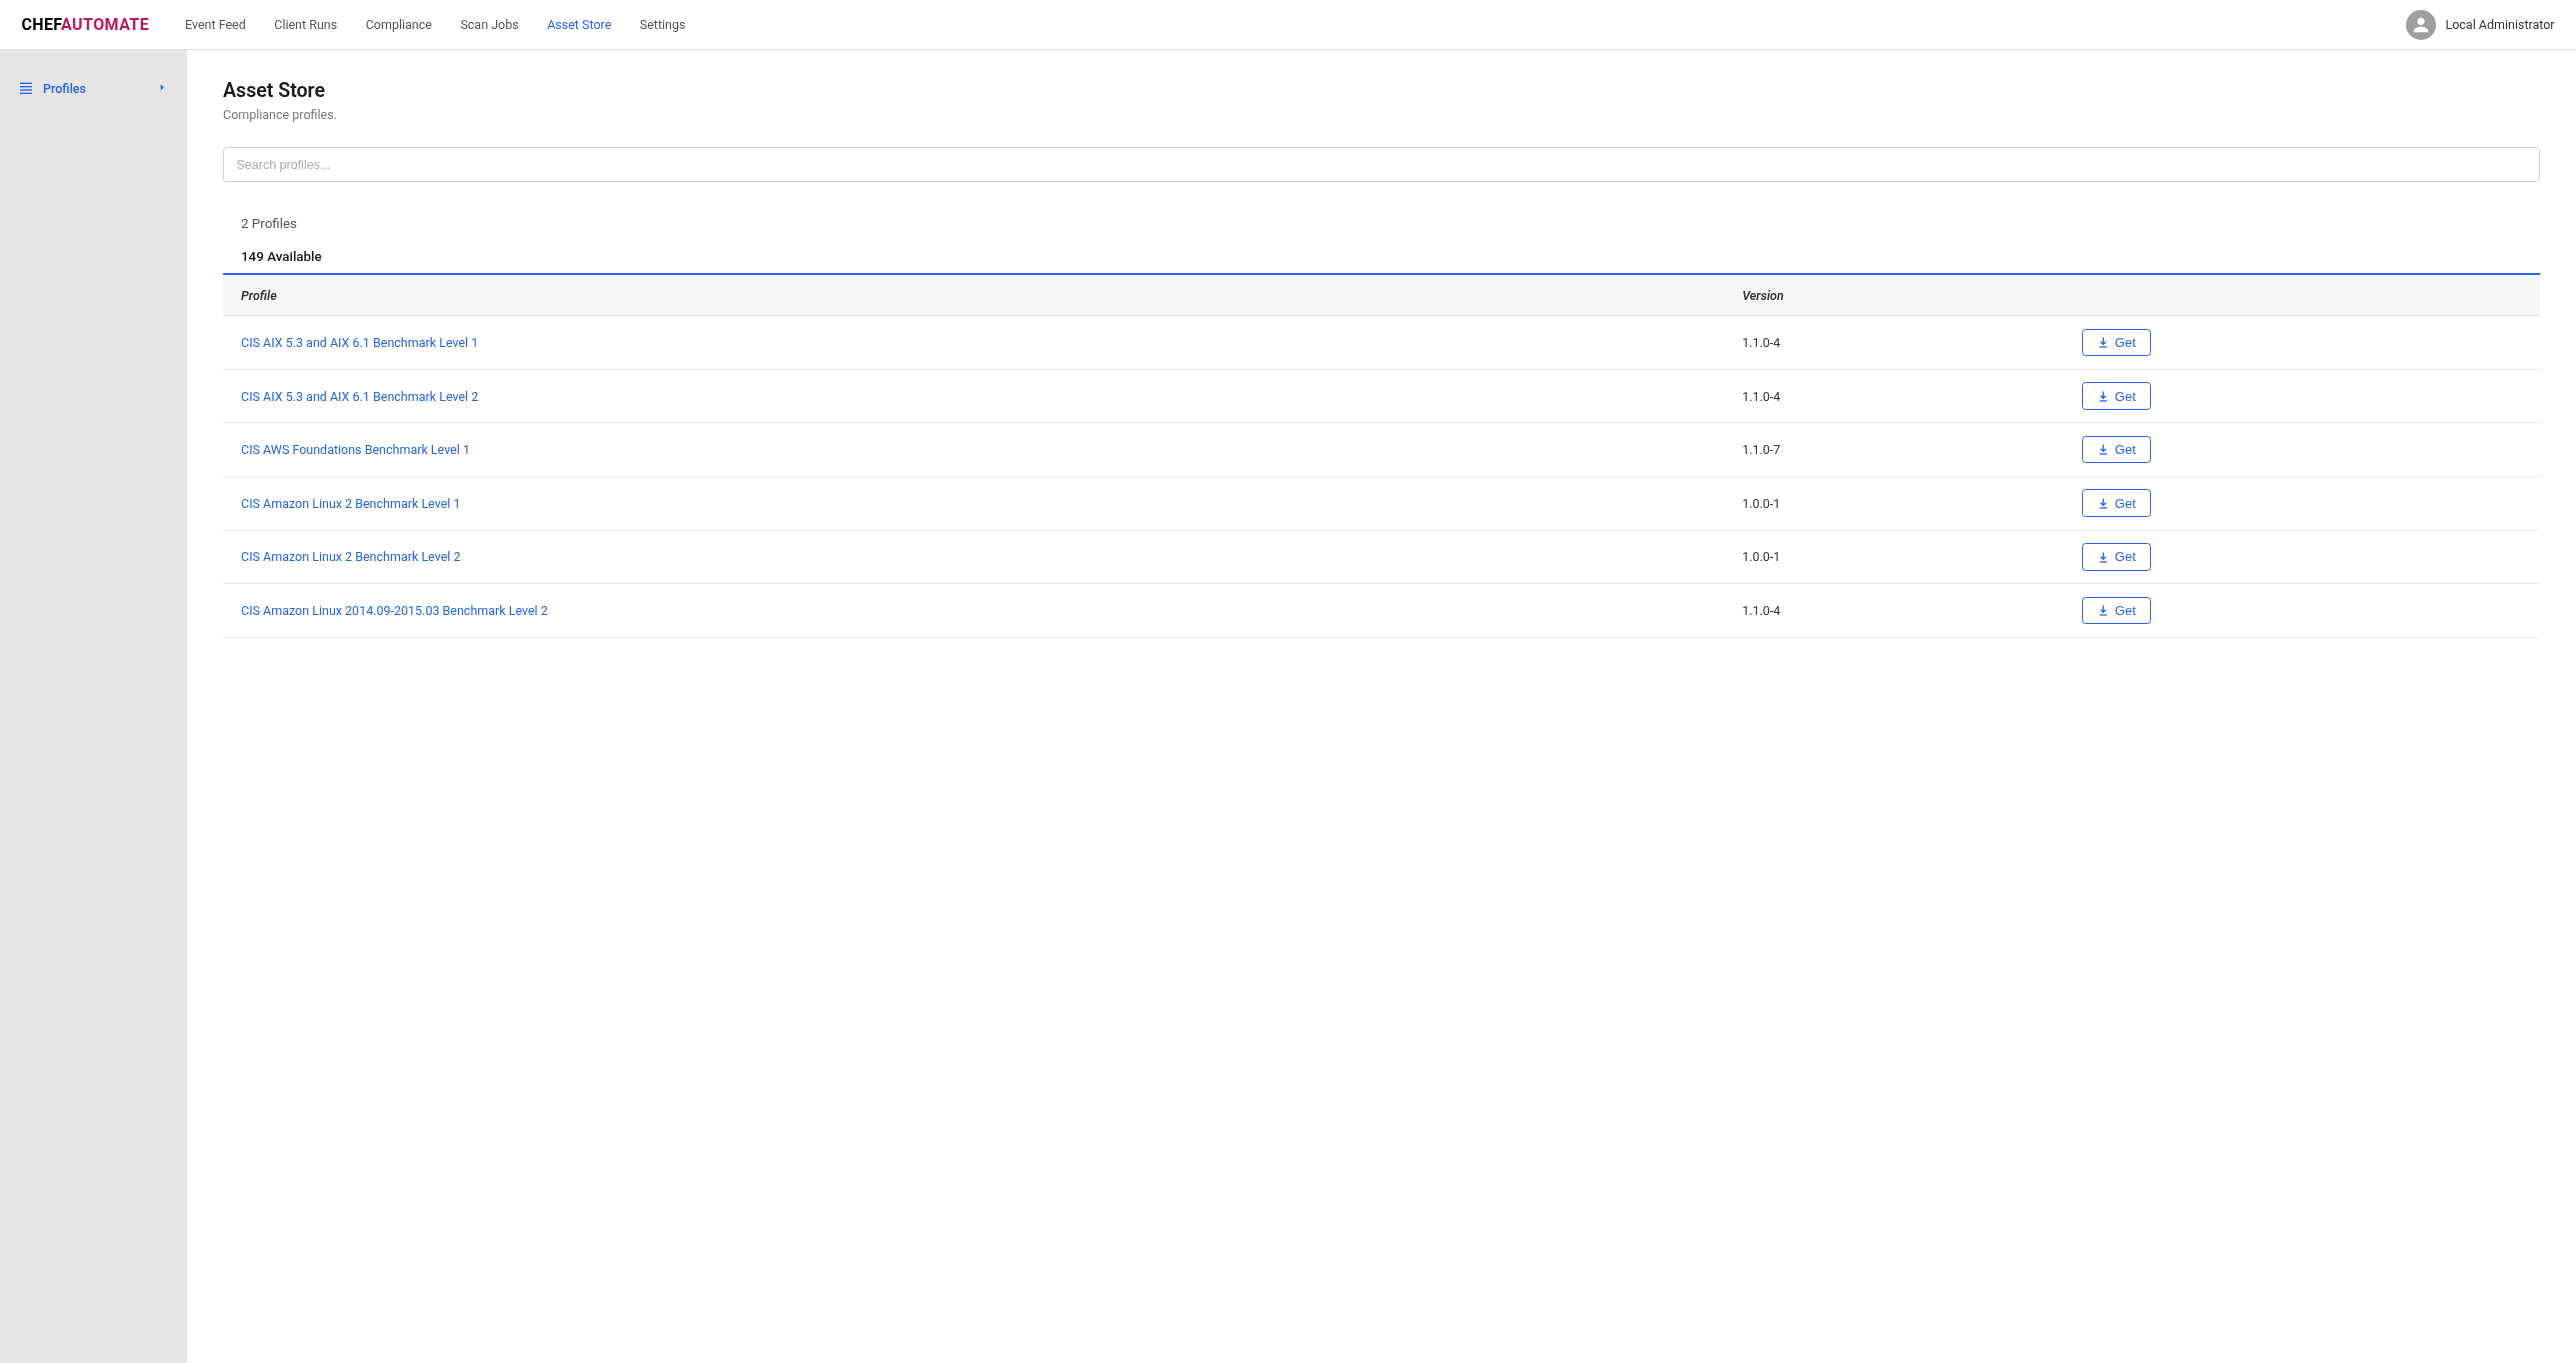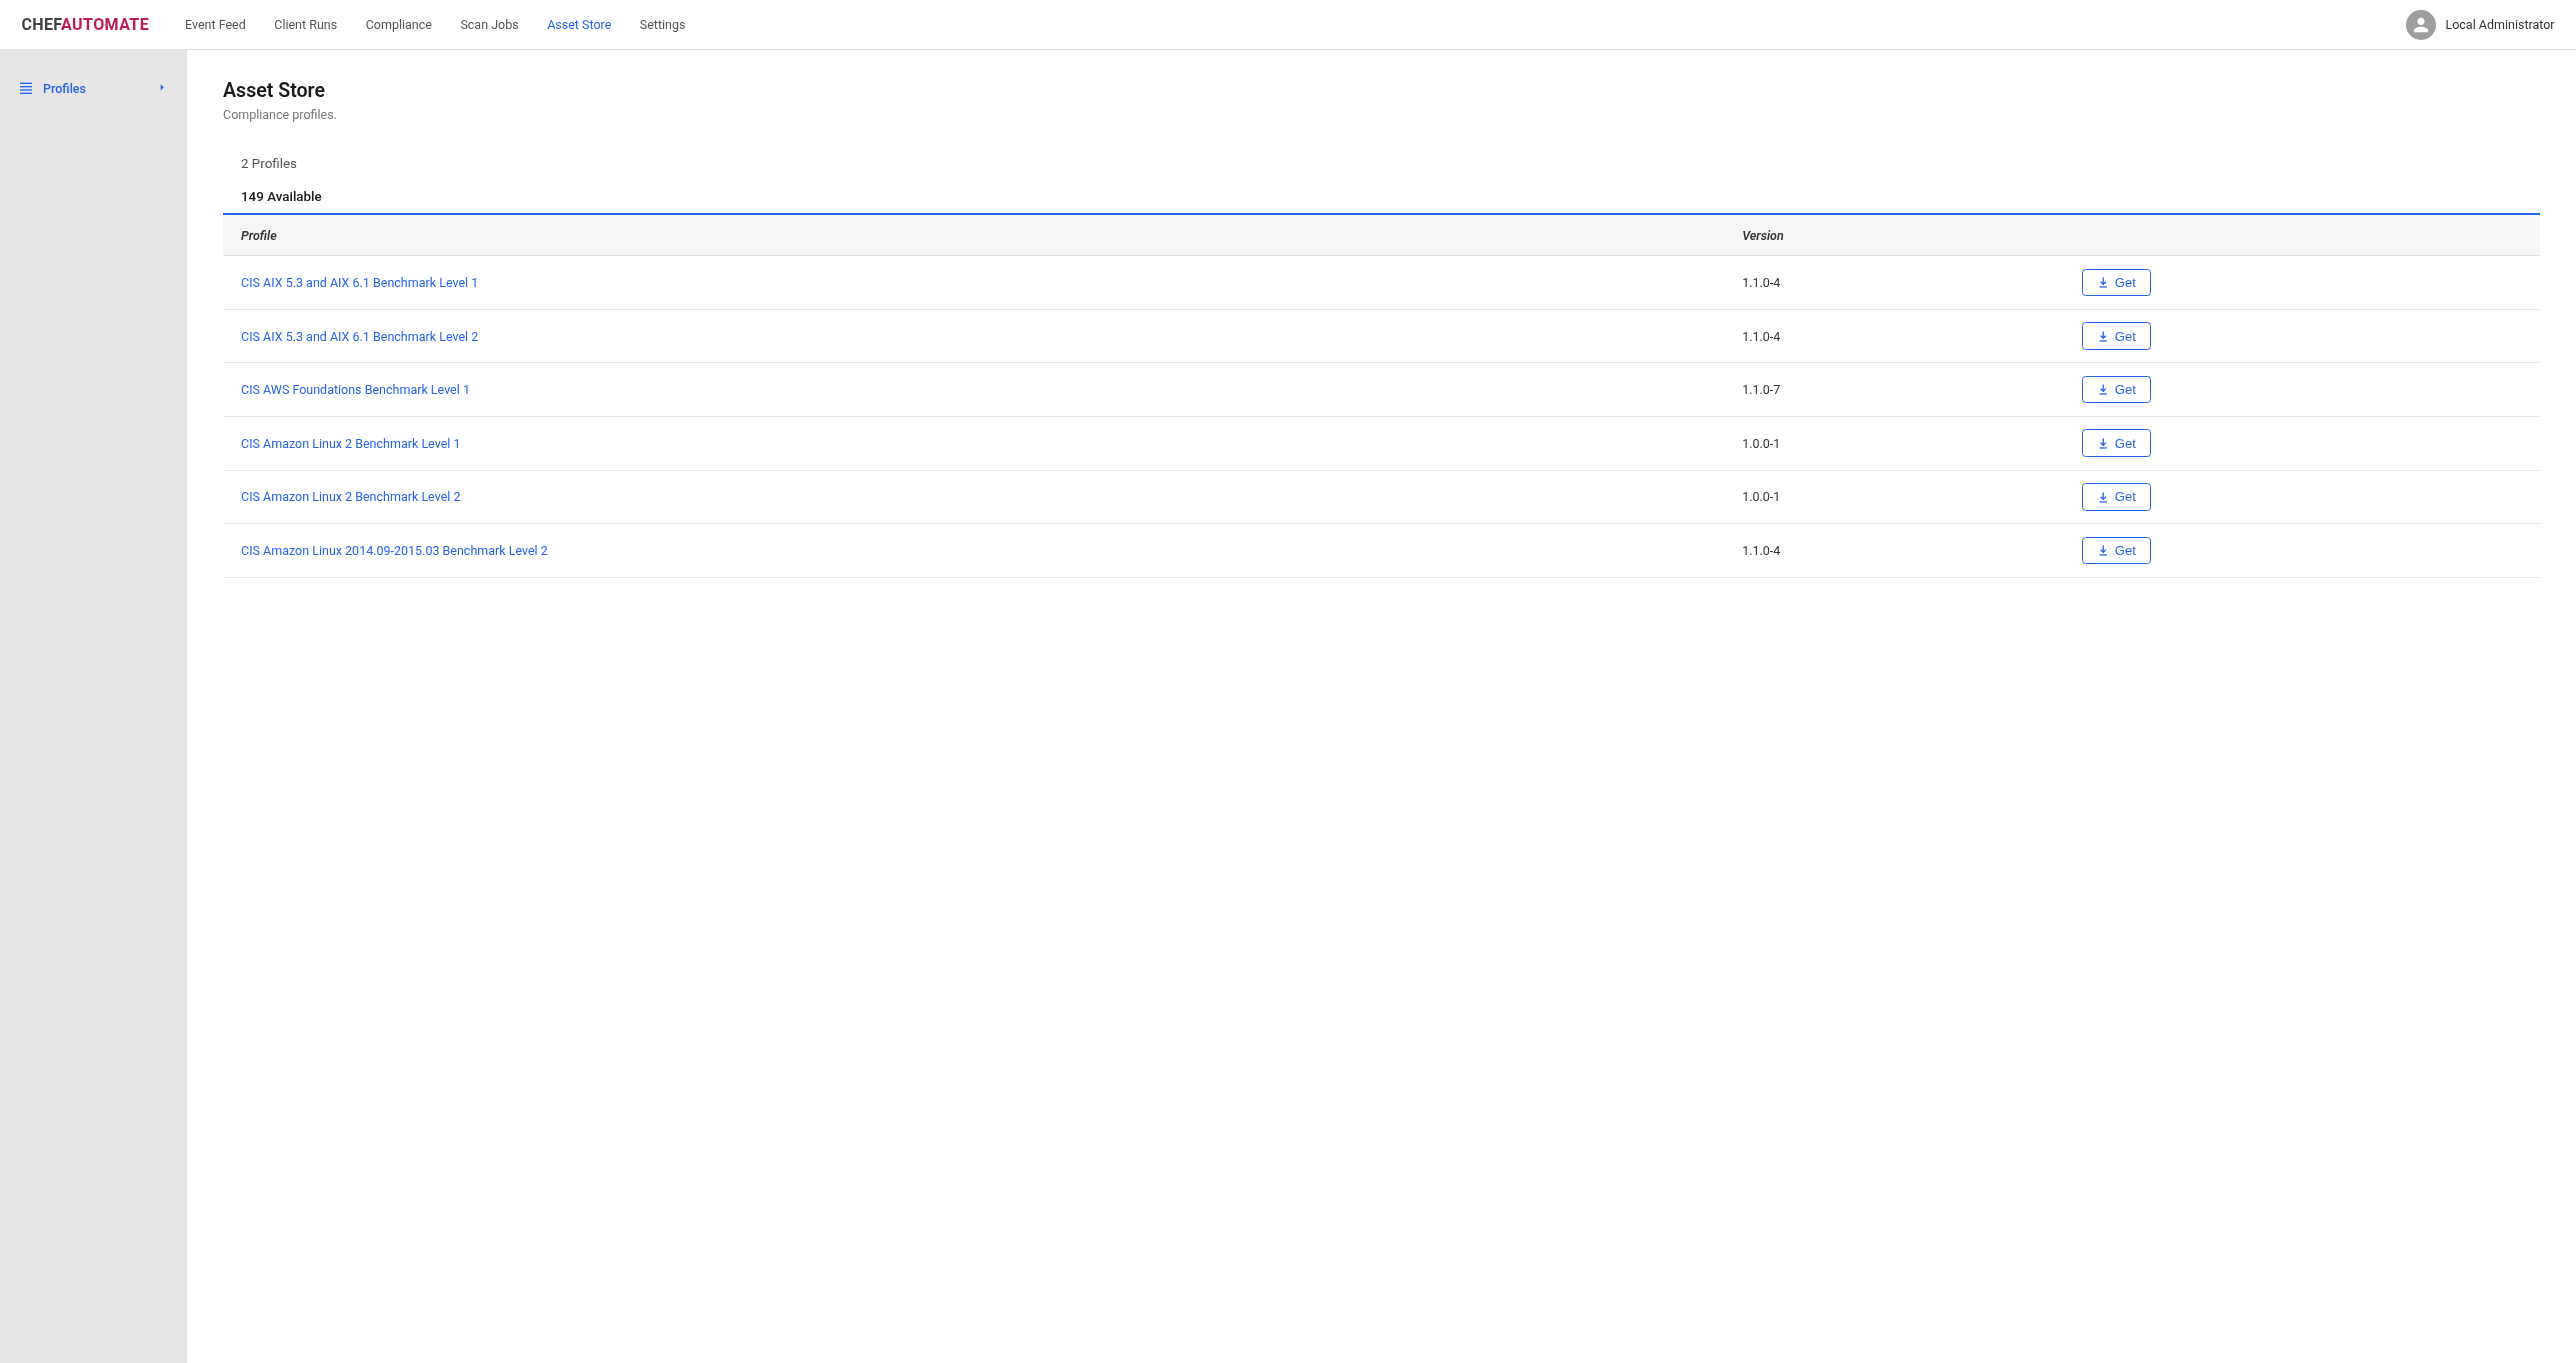--- a/index.html
+++ b/index.html
@@ -17,21 +17,21 @@
       top: 0; left: 0; right: 0;
       z-index: 100;
     }
     .top-nav .logo {
       font-size: 16px;
       font-weight: 700;
       letter-spacing: 0.4px;
       margin-right: 36px;
       white-space: nowrap;
     }
-    .logo-chef { color: #404040; }
+    .logo-chef { color: #000000; }
     .logo-automate { color: #be185d; margin-top: 44px; }
     .nav-links {
       display: flex;
       align-items: center;
       gap: 28.5px;
       flex: 1;
     }
     .nav-link {
       color: #555;
       text-decoration: none;
@@ -227,20 +227,23 @@
             <path d="M9 18l6-6-6-6"></path>
           </svg>
       </span>
     </div>
   </aside>
 
   <main class="main">
     <h1 class="page-title">Asset Store</h1>
     <p class="page-subtitle">Compliance profiles.</p>
 
+    <div class="search-container">
+      <input class="search-input" type="text" placeholder="Search profiles..." style="">
+    </div>
 
     <div class="tabs">
       <div class="tab">2 Profiles</div>
       <div class="tab active">149 Available</div>
     </div>
 
     <table class="profiles-table">
       <thead class="table-header">
         <tr>
           <th>Profile</th>

